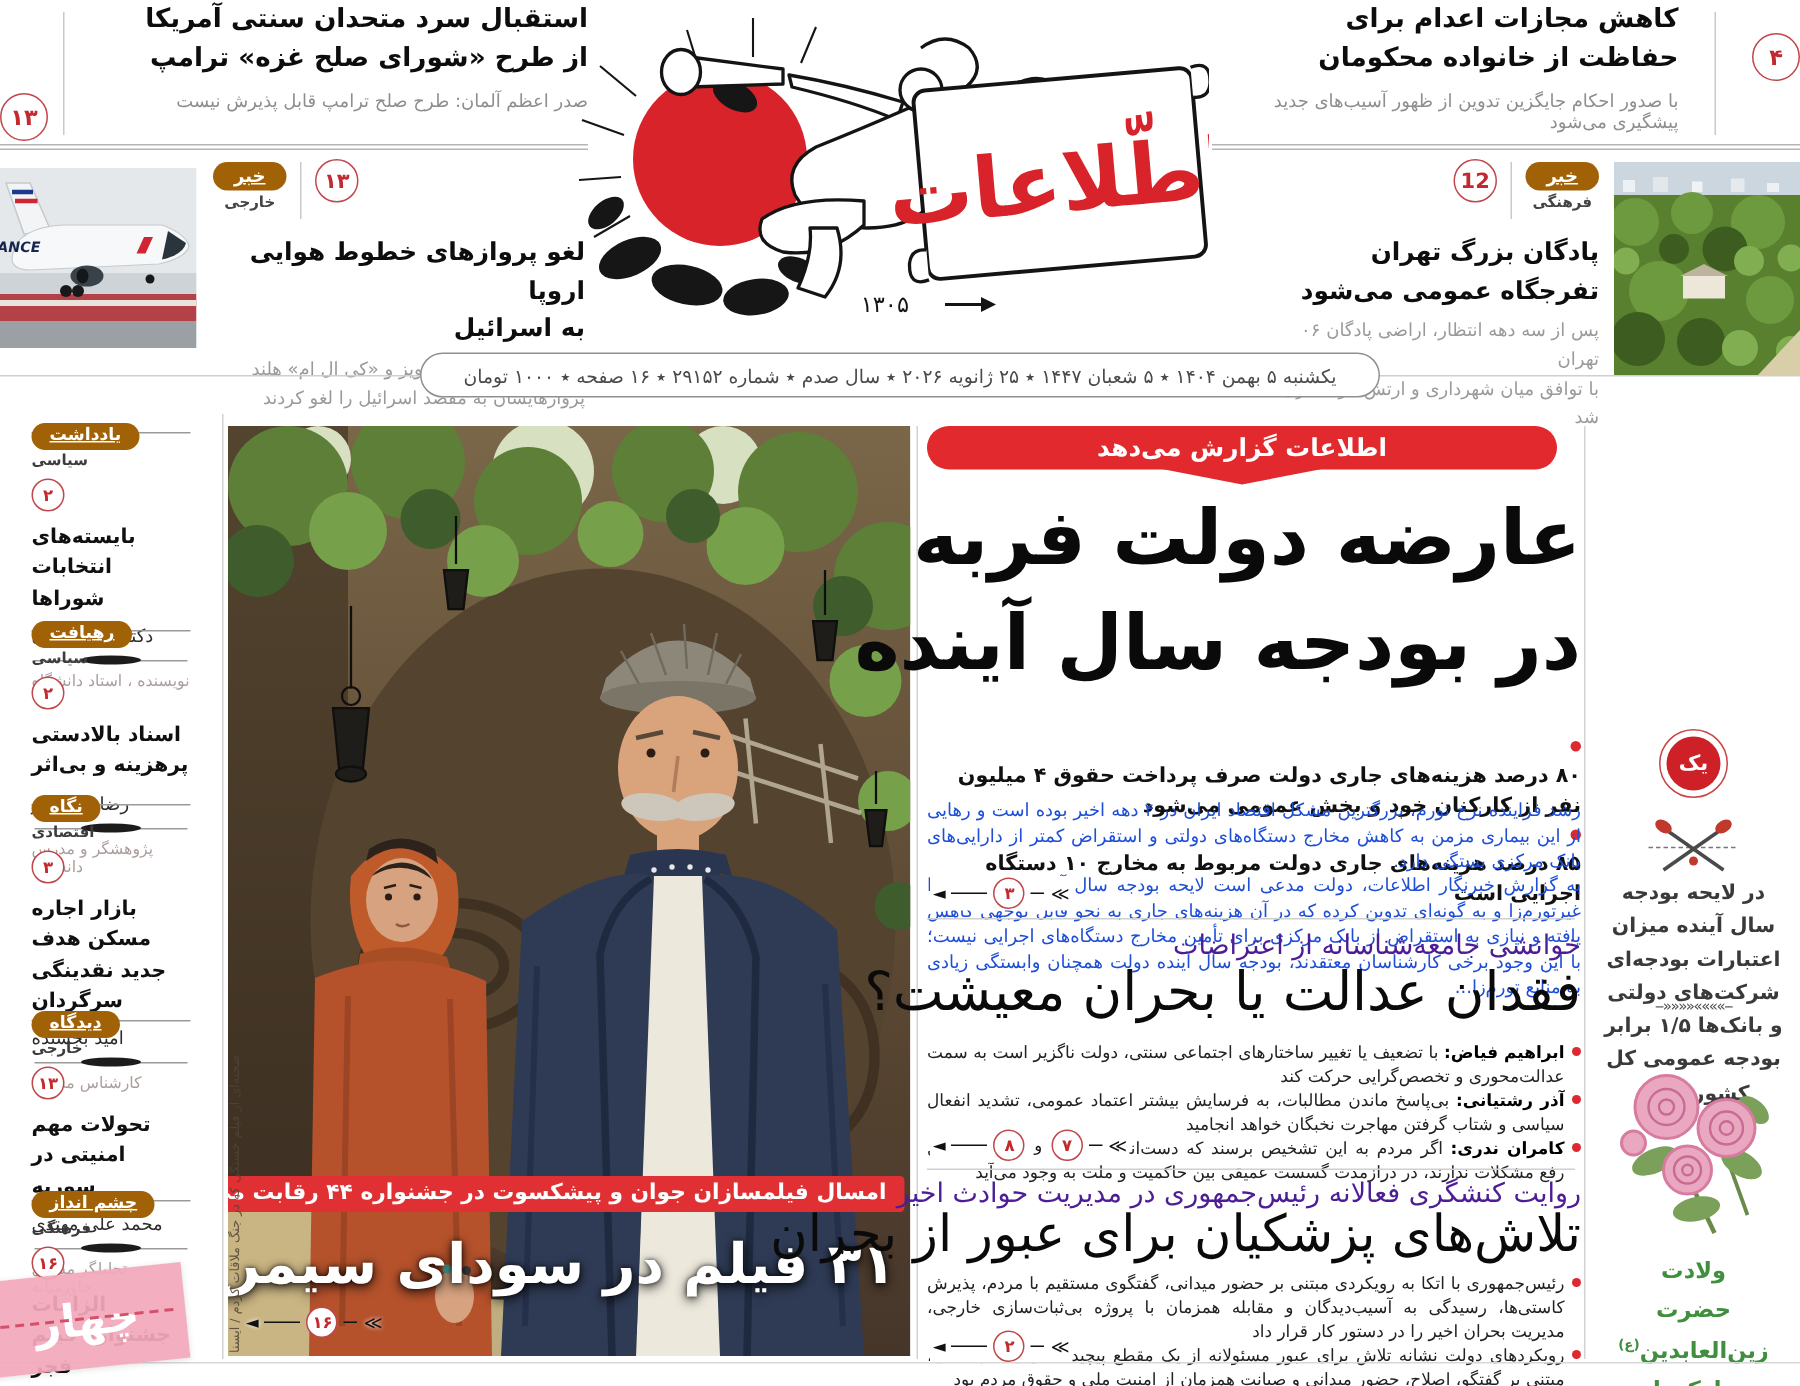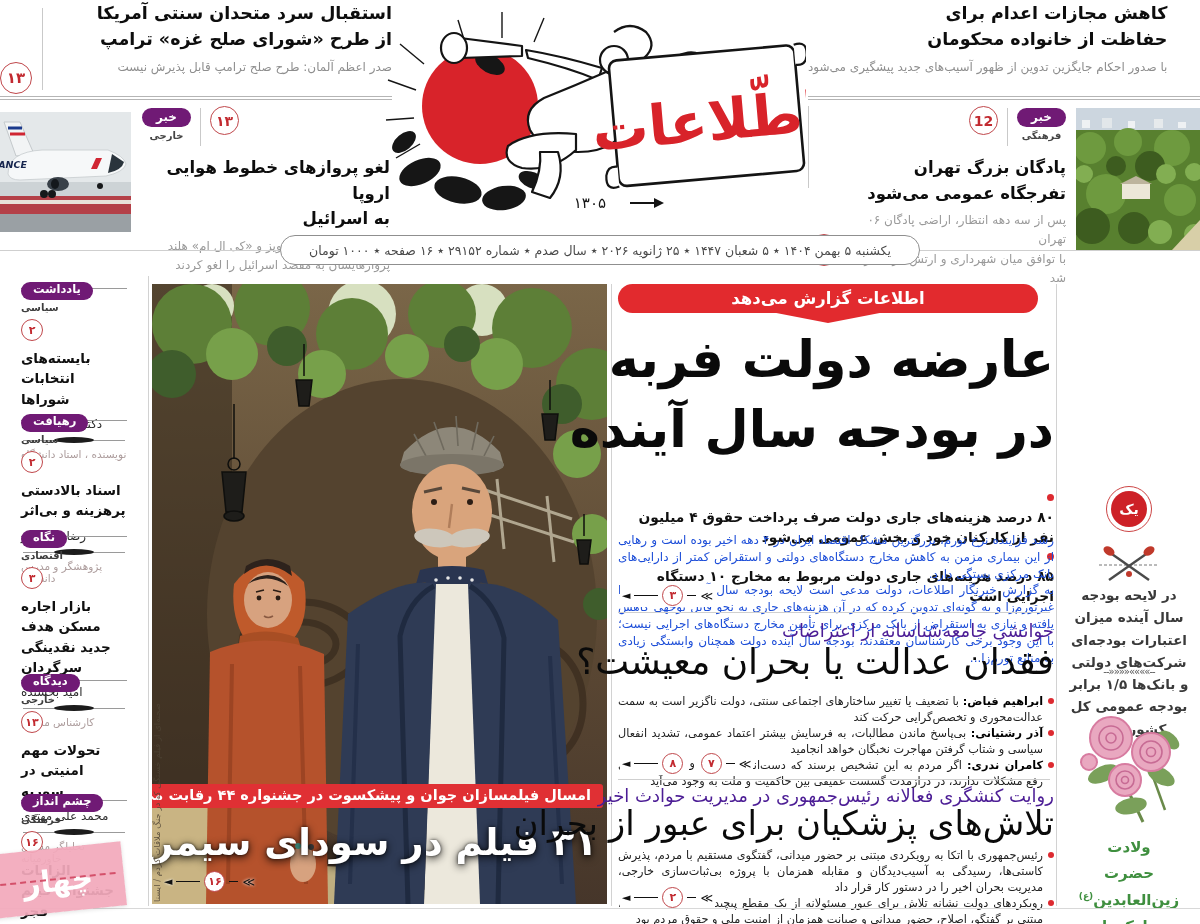--- a/index.html
+++ b/index.html
@@ -12,36 +12,36 @@
   
   .pgc { display:inline-flex; align-items:center; justify-content:center; border:1.6px solid #c0474b;
          border-radius:50%; color:#c22a30; font-weight:bold; background:#fff; }
   .pgc30 { width:32px; height:32px; font-size:15px; }
   .pgc28 { width:29px; height:29px; font-size:14px; }
   .pgc22 { width:22px; height:22px; font-size:11px; }
   .pgc20 { width:21px; height:21px; font-size:11px; }
   .vline { width:1px; background:#c9c9c9; }
   .vrule { position:absolute; width:1px; background:#d2d2d2; }
   .dbl-rule { position:absolute; height:4px; border-top:1px solid #b5b5b5; border-bottom:1px solid #b5b5b5; }
-  .badge { display:inline-block; background:#701a75; color:#fff; font-weight:bold;
-           border-radius:10px; padding:2px 14px 3px; font-size:12px; line-height:1.2; }
+  .badge { display:inline-block; background:#a16207; color:#fff; font-weight:bold;
+           border-radius:10px; padding:2px 14px 3px; font-size:12px; line-height:1.2;text-decoration:underline; }
   .mk { display:flex; direction:ltr; align-items:center; gap:4px; }
   .mk .mka { font-size:11px; color:#111; line-height:1; }
   .mk .mkl { height:0; border-top:1.6px solid #111; width:24px; }
   .mk .mkl.s { width:9px; }
   .mk .mkw { font-size:12px; color:#111; line-height:1; }
 
   
   .lead { display:flex; direction:ltr; align-items:flex-start; }
   .lead .txt { direction:rtl; text-align:right; flex:1; }
   .lead-h { font-size:17.5px; font-weight:bold; color:#0d0d0d; line-height:1.5; white-space:pre-line; }
   .lead-sub { font-size:12px; color:#8e8e8e; margin-top:7px; }
   .tl-lead { left:0; top:8; width:392px; gap:10px; }
   .tl-lead .vline { height:82px; }
-  .tr-lead { left:808px; top:8; width:392px; gap:24px;flex-direction:column; }
+  .tr-lead { left:808px; top:8; width:392px; gap:24px; }
   .tr-lead .vline { height:82px; }
 
   .news { }
   .news .hdr { display:flex; direction:ltr; align-items:flex-start; gap:9px; }
   .news .bcol { text-align:center; }
   .news .cat { font-size:10px; color:#444; margin-top:3px; font-weight:bold; }
   .news .hdr .vline { height:38px; margin-top:2px; }
   .news-h { font-size:16.5px; font-weight:bold; color:#0d0d0d; line-height:1.55; margin-top:9px;
             text-align:right; white-space:pre-line; }
   .news-sub { font-size:12px; color:#9a9a9a; line-height:1.6; margin-top:5px; text-align:right; white-space:pre-line; }

